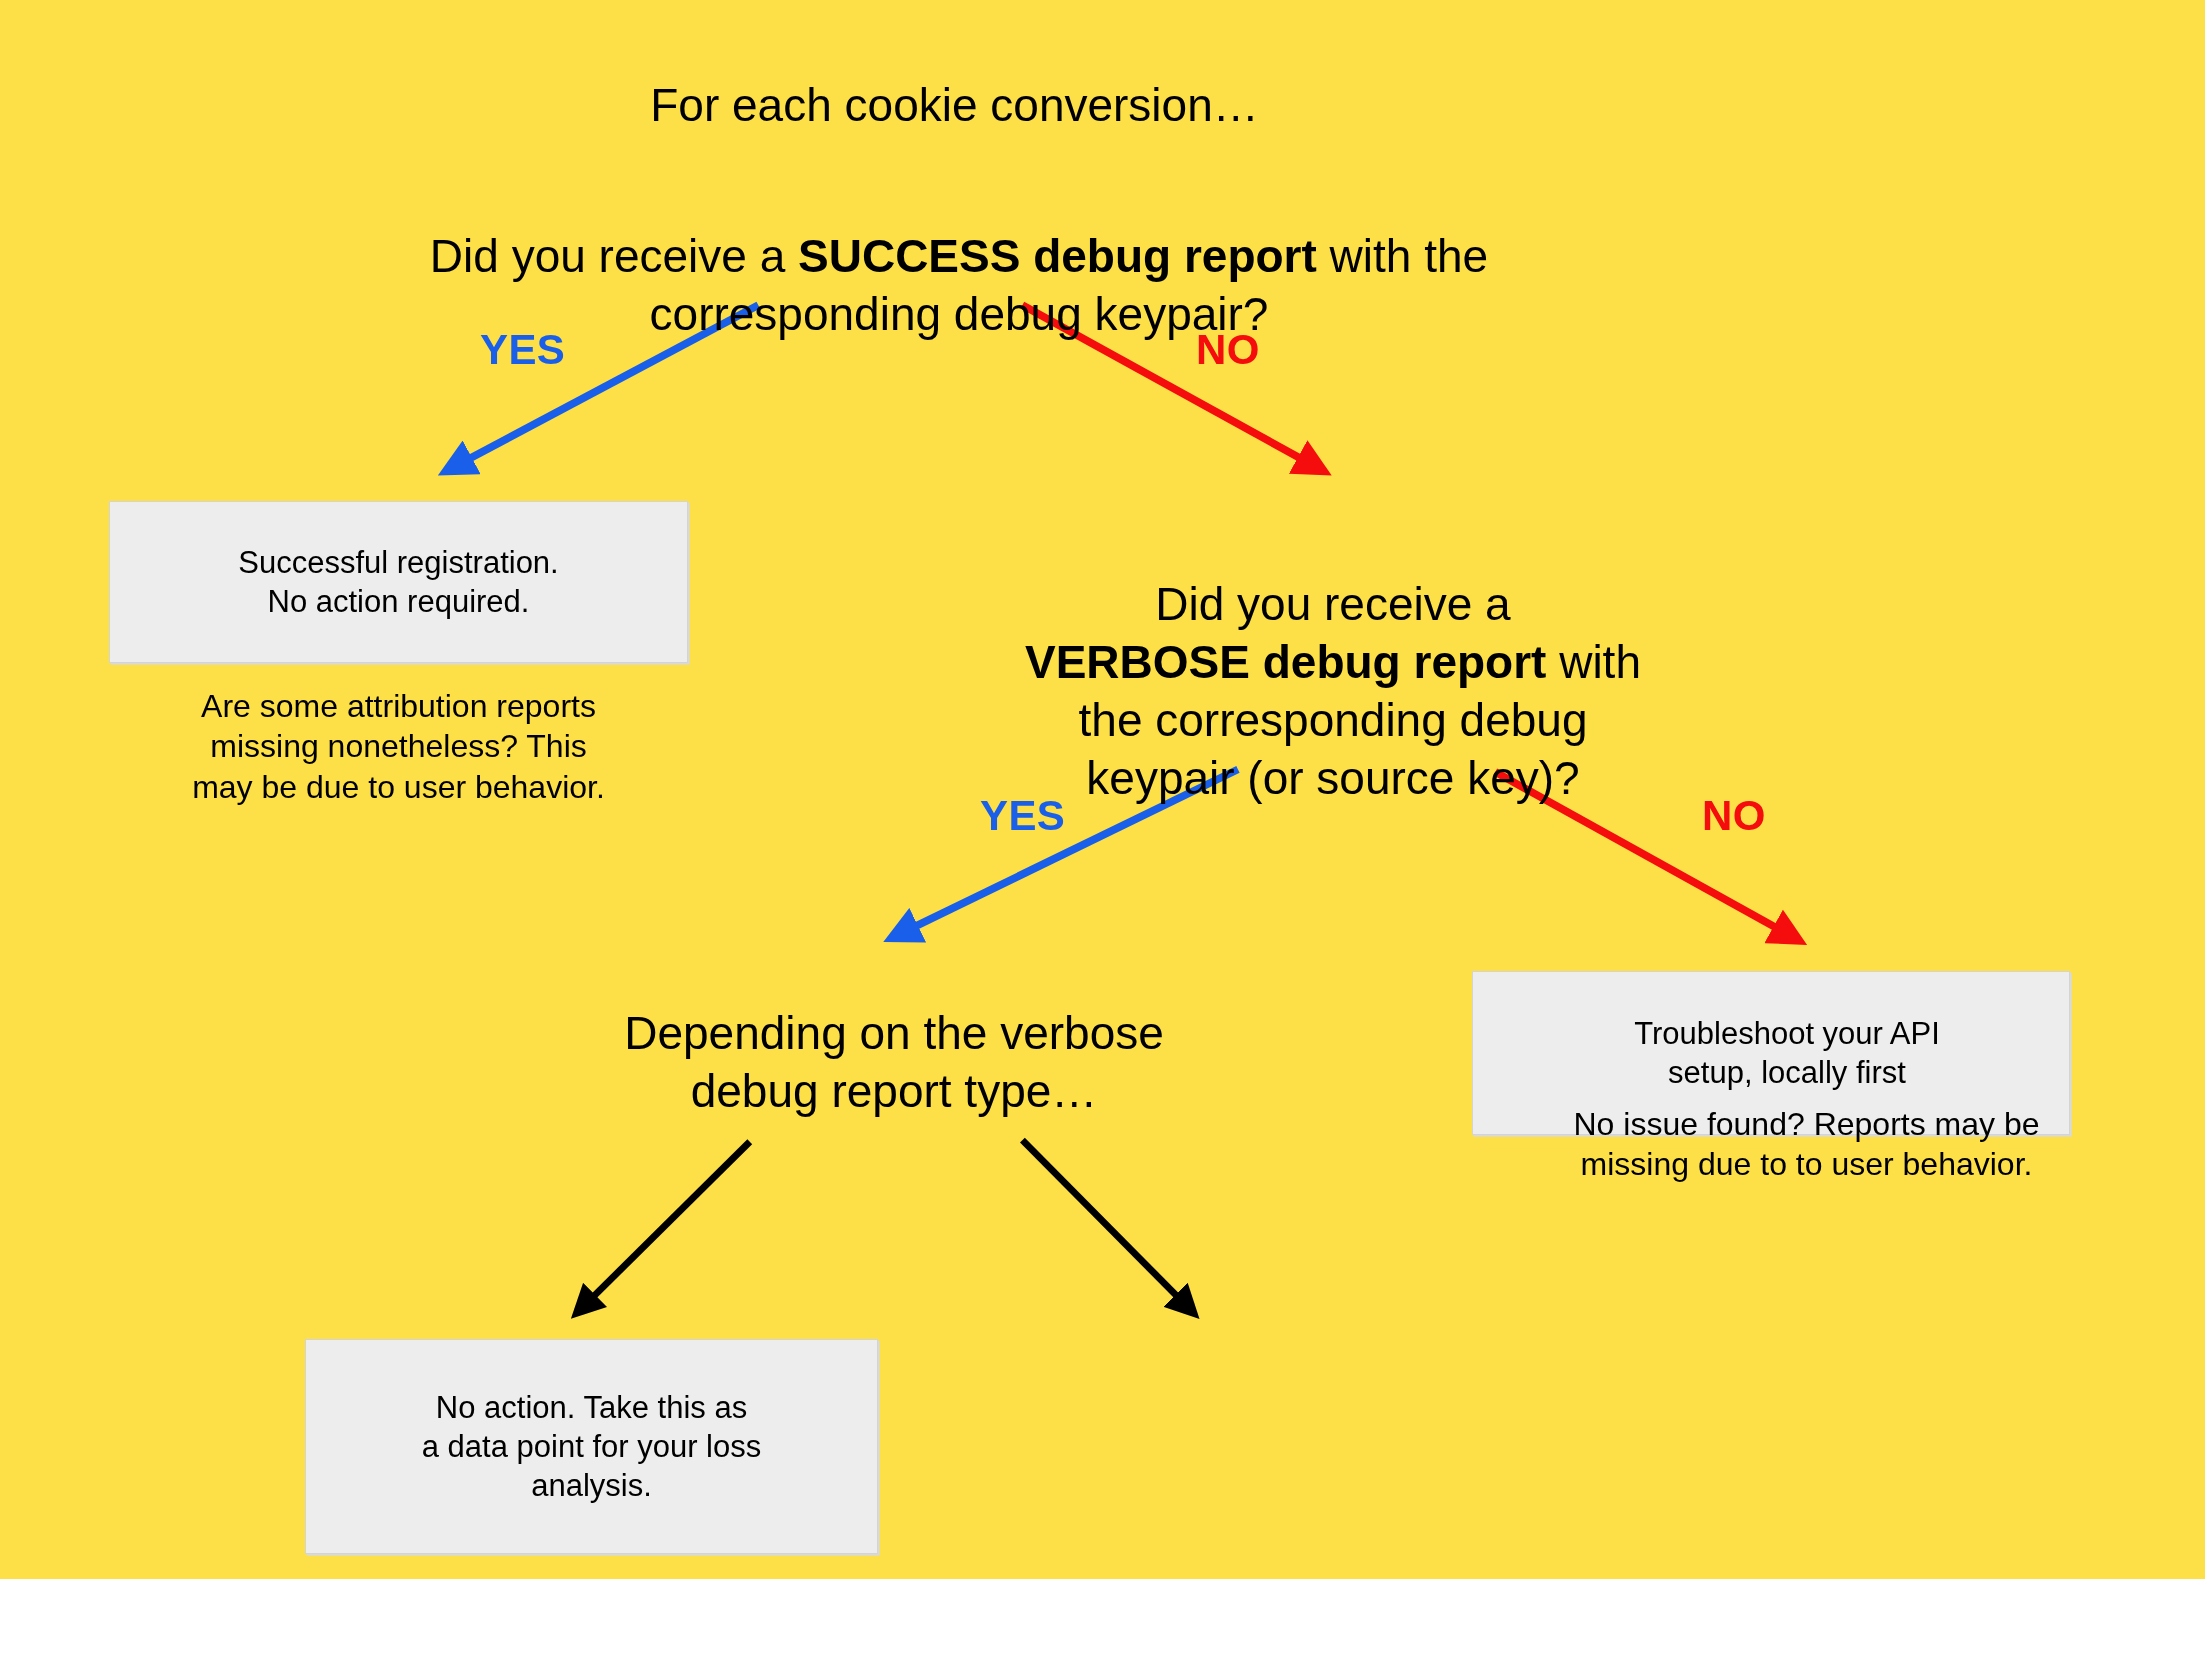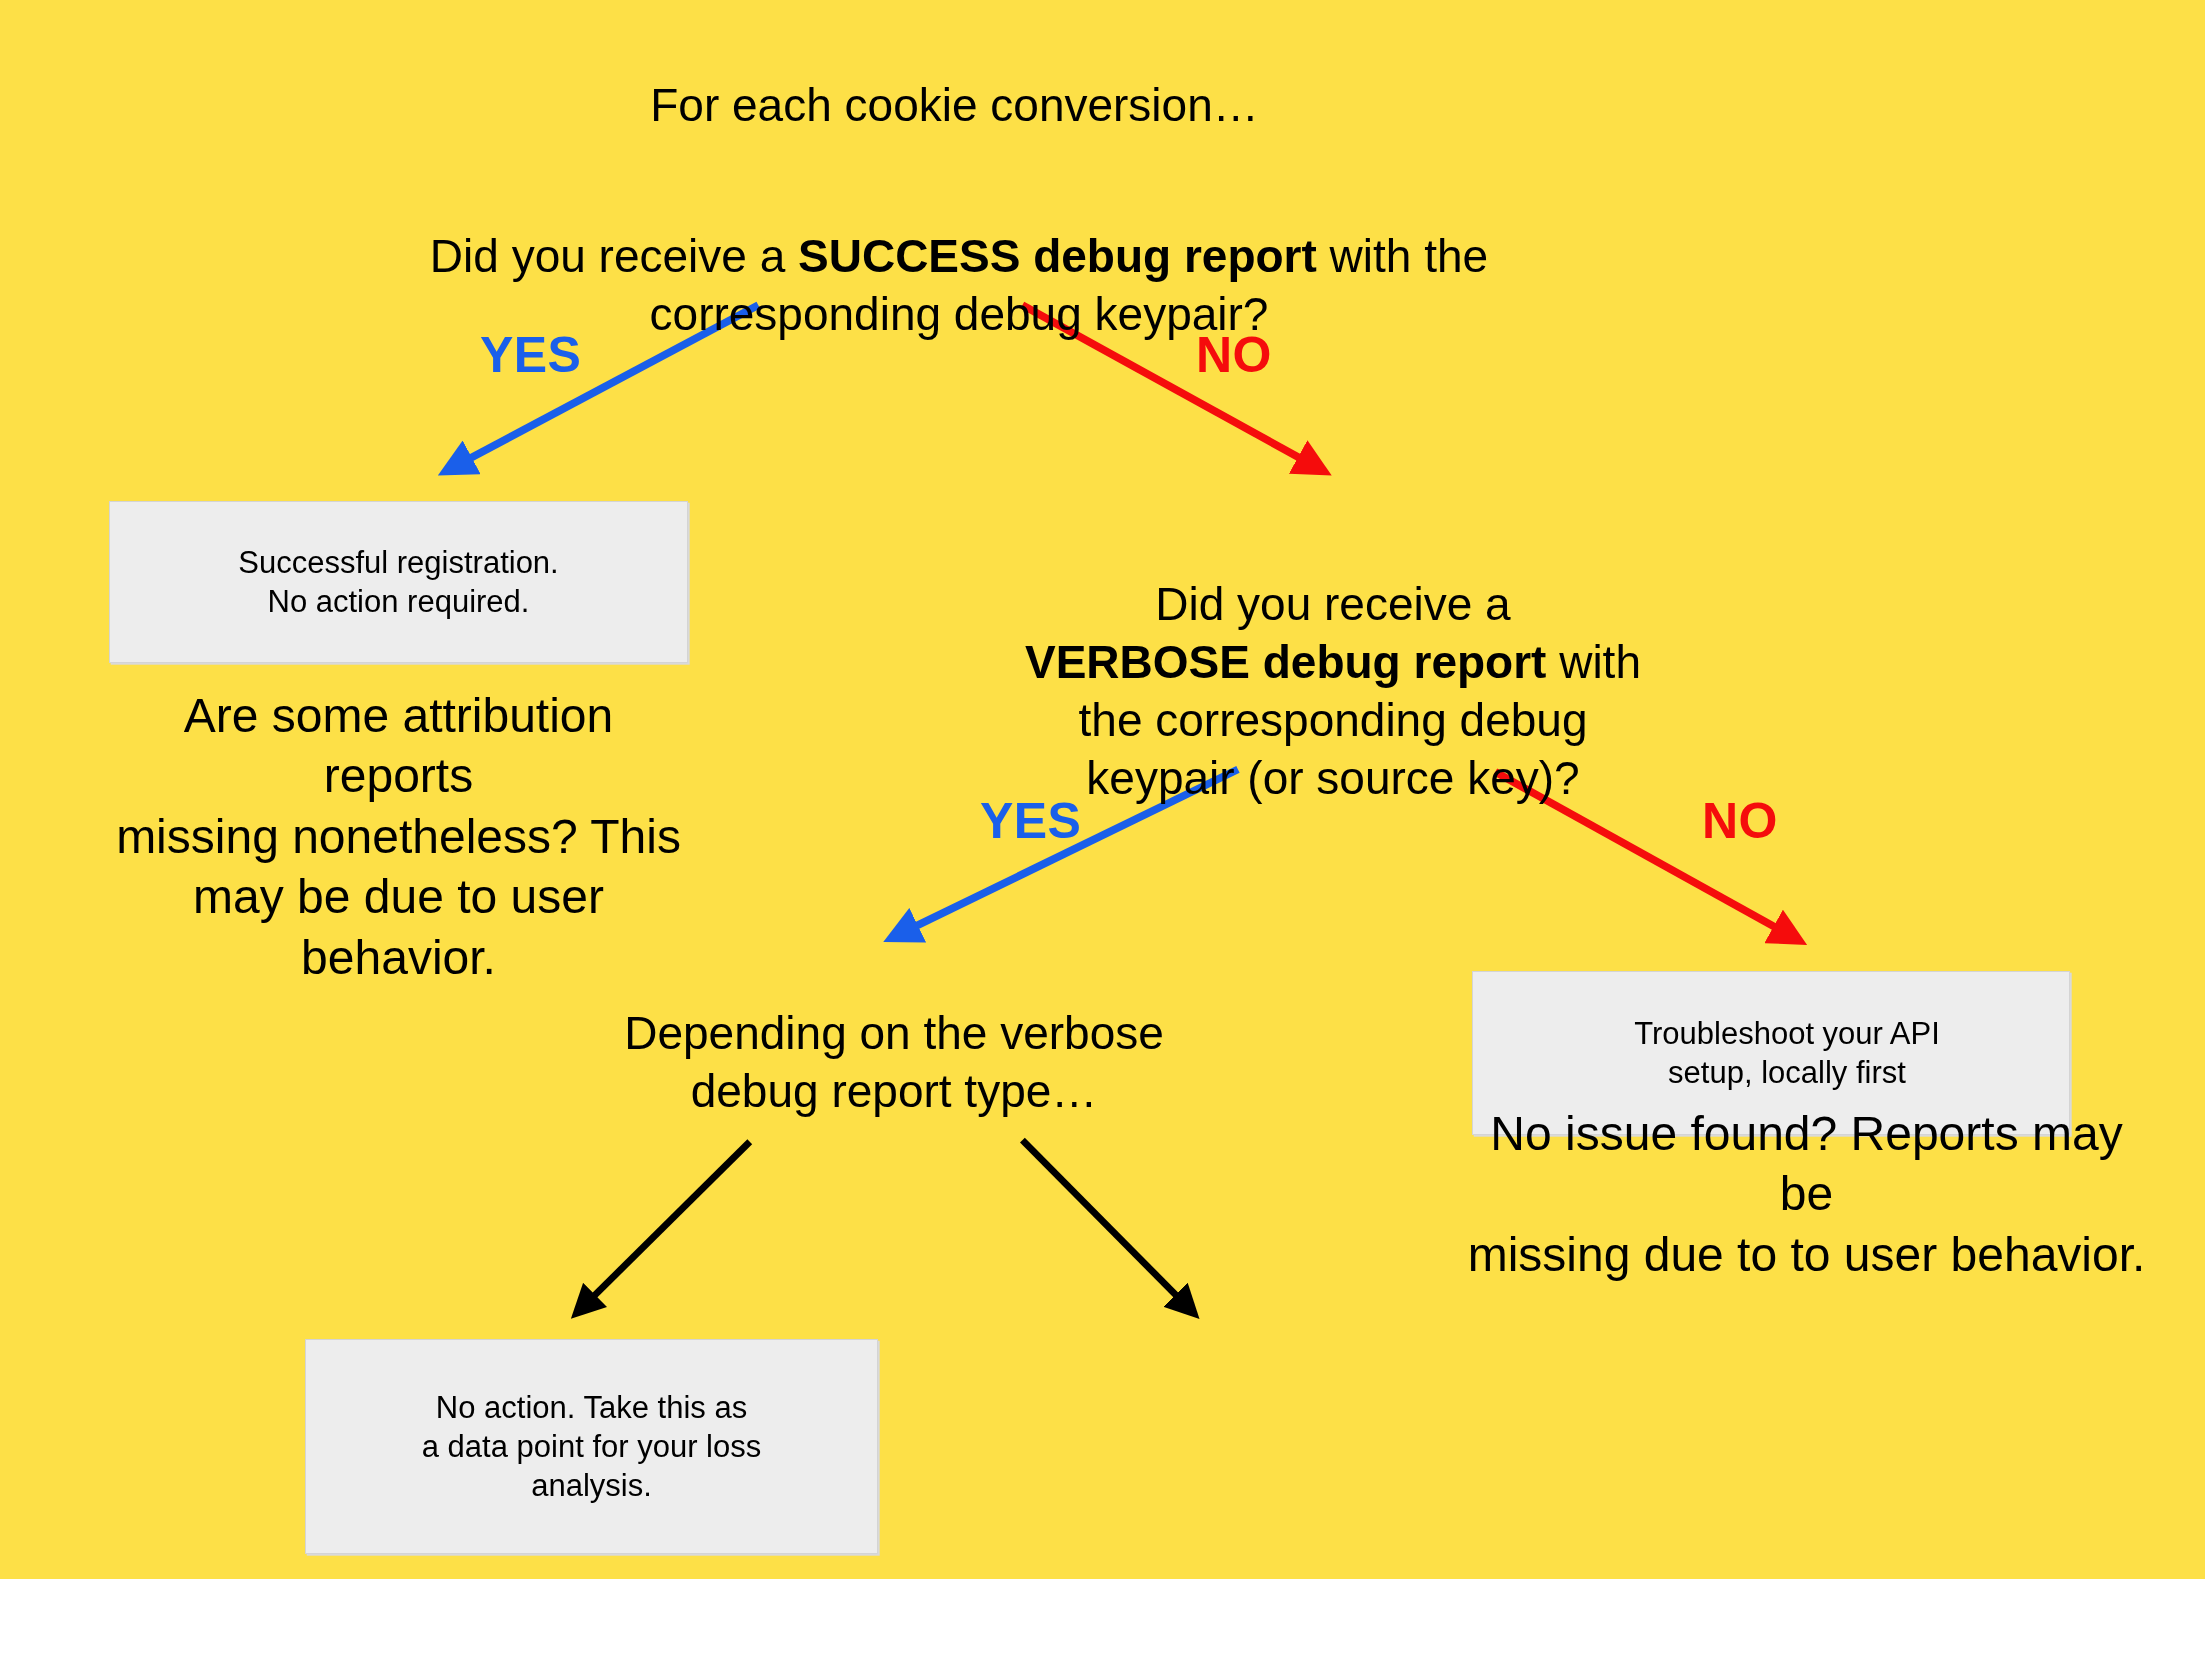--- a/index.html
+++ b/index.html
@@ -31,21 +31,21 @@
     text-align: center;
     line-height: 1.26;
     white-space: pre-line;
   }
   
   .txt {
     font-size: 46px;
     color: #000000;
   }
   .txt.small {
-    font-size: 48px;
+    font-size: 32px;
   }
   .txt b, .bold {
     font-weight: bold;
   }
   
   .box {
     position: absolute;
     background: #ededed;
     border: 1.3px solid #d4d4d4;
     box-shadow: 1.7px 1.7px 0 0 #d9d9d9;
@@ -57,21 +57,21 @@
     line-height: 1.26;
     white-space: pre-line;
     color: #000000;
     box-sizing: border-box;
     padding: 5.1px 12px;
   }
   
   .edge-label {
     position: absolute;
     font-weight: bold;
-    font-size: 50px;
+    font-size: 42px;
     letter-spacing: 0.4px;
   }
   .edge-label.yes { color: #1a5fea; }
   .edge-label.no  { color: #f50c0c; }
 </style>
 </head>
 <body>
 
 <div id="canvas">
 

